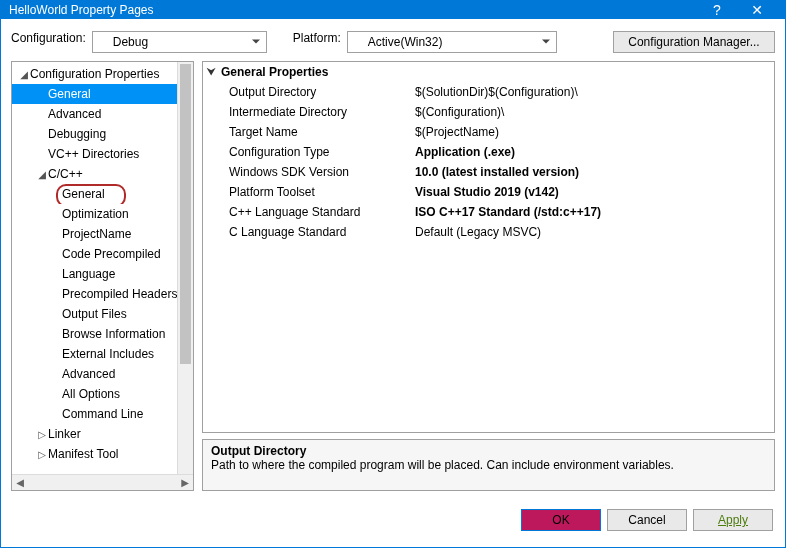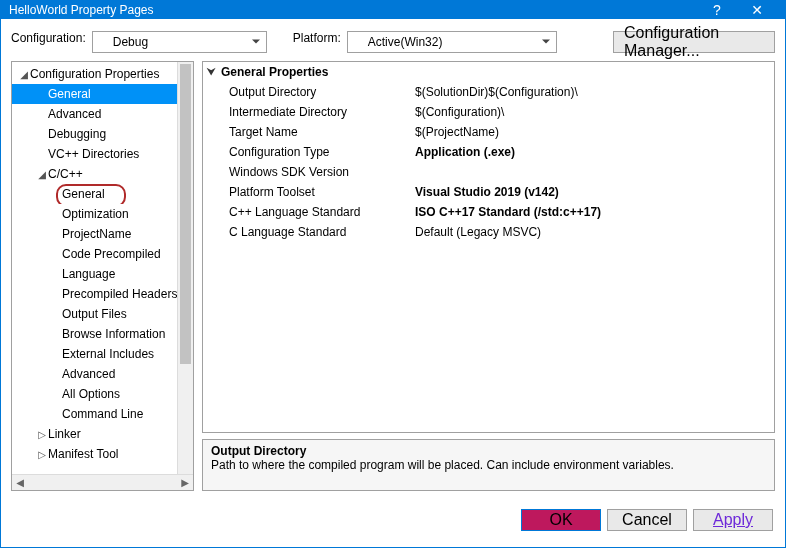--- a/index.html
+++ b/index.html
@@ -6,21 +6,21 @@
 body { font-family: "Segoe UI", Arial, sans-serif; font-size: 12px; background: #fff; width: 786px; height: 548px; overflow: hidden; border: 1px solid #0078d7; }
 .titlebar { background: #0078d7; color: #fff; height: 18px; display: flex; align-items: center; padding: 0 8px; }
 .titlebar-title { flex: 1; font-size: 12px; }
 .titlebar-btn { width: 40px; height: 30px; display: flex; align-items: center; justify-content: center; cursor: pointer; font-size: 14px; }
 .toprow { display: flex; align-items: flex-start; padding: 12px 10px 8px 10px; gap: 6px; }
 .toprow label { font-size: 12px; }
 .select { border: 1px solid #a0a0a0; background: #fff; height: 22px; padding: 0 20px 0 20px; font-size: 12px; position: relative; display: inline-flex; align-items: center; cursor: pointer; }
 .select::after { content: ""; position: absolute; right: 6px; top: 50%; transform: translateY(-30%); border: 4px solid transparent; border-top-color: #444; }
 .cfg-select { width: 175px; }
 .plat-select { width: 210px; }
-.btn { border: 1px solid #a0a0a0; background: #e9e9e9; height: 22px; padding: 0 10px; font-size: 16px; cursor: pointer; display: inline-flex; align-items: center; justify-content: center; }
+.btn { border: 1px solid #a0a0a0; background: #e9e9e9; height: 22px; padding: 0 10px; font-size: 12px; cursor: pointer; display: inline-flex; align-items: center; justify-content: center; }
 .spacer { width: 14px; }
 .main { display: flex; padding: 0 10px 10px 10px; gap: 8px; height: 440px; }
 .tree-wrap { width: 183px; border: 1px solid #a0a0a0; display: flex; flex-direction: column; }
 .tree { flex: 1; overflow: hidden; padding-top: 2px; position: relative; }
 .tree-scroll { position: absolute; right: 0; top: 0; bottom: 0; width: 16px; background: #f0f0f0; border-left: 1px solid #dcdcdc; }
 .tree-thumb { position: absolute; left: 2px; right: 2px; top: 2px; height: 300px; background: #c2c2c2; }
 .node { display: flex; align-items: center; height: 20px; padding-right: 18px; white-space: nowrap; overflow: hidden; }
 .arrow { width: 12px; text-align: center; color: #555; font-size: 10px; display: inline-block; }
 .node-label { font-size: 12px; }
 .lvl0 { padding-left: 6px; }
@@ -41,21 +41,21 @@
 .prop-row { display: flex; height: 20px; align-items: center; }
 .prop-name { width: 206px; padding-left: 26px; font-size: 12px; }
 .prop-value { flex: 1; font-size: 12px; padding-left: 6px; }
 .prop-value.bold { font-weight: bold; }
 .helpbox { border: 1px solid #a0a0a0; background: #f6f6f6; height: 52px; padding: 4px 8px; }
 .helpbox-title { font-weight: bold; font-size: 12px; }
 .helpbox-text { font-size: 12px; }
 .footer { display: flex; justify-content: flex-end; gap: 6px; padding: 8px 12px 12px 0; }
 .footer .btn { width: 80px; justify-content: center; background: #e9e9e9; }
 .btn.default { border: 1px solid #0078d7; background: #be185d; }
-.btn.disabled { color: #6d28d9; text-decoration: underline; }
+.btn.disabled { color: #4d7c0f; text-decoration: underline; }
 </style>
 </head>
 <body>
 
 <div class="titlebar">
   <div class="titlebar-title">HelloWorld Property Pages</div>
   <div class="titlebar-btn">?</div>
   <div class="titlebar-btn">✕</div>
 </div>
 
@@ -168,20 +168,21 @@
           <div class="prop-row">
             <div class="prop-name">Target Name</div>
             <div class="prop-value">$(ProjectName)</div>
           </div>
           <div class="prop-row">
             <div class="prop-name">Configuration Type</div>
             <div class="prop-value bold">Application (.exe)</div>
           </div>
           <div class="prop-row">
             <div class="prop-name">Windows SDK Version</div>
+            <div class="prop-value bold">10.0 (latest installed version)</div>
           </div>
           <div class="prop-row">
             <div class="prop-name">Platform Toolset</div>
             <div class="prop-value bold">Visual Studio 2019 (v142)</div>
           </div>
           <div class="prop-row">
             <div class="prop-name">C++ Language Standard</div>
             <div class="prop-value bold">ISO C++17 Standard (/std:c++17)</div>
           </div>
           <div class="prop-row">

